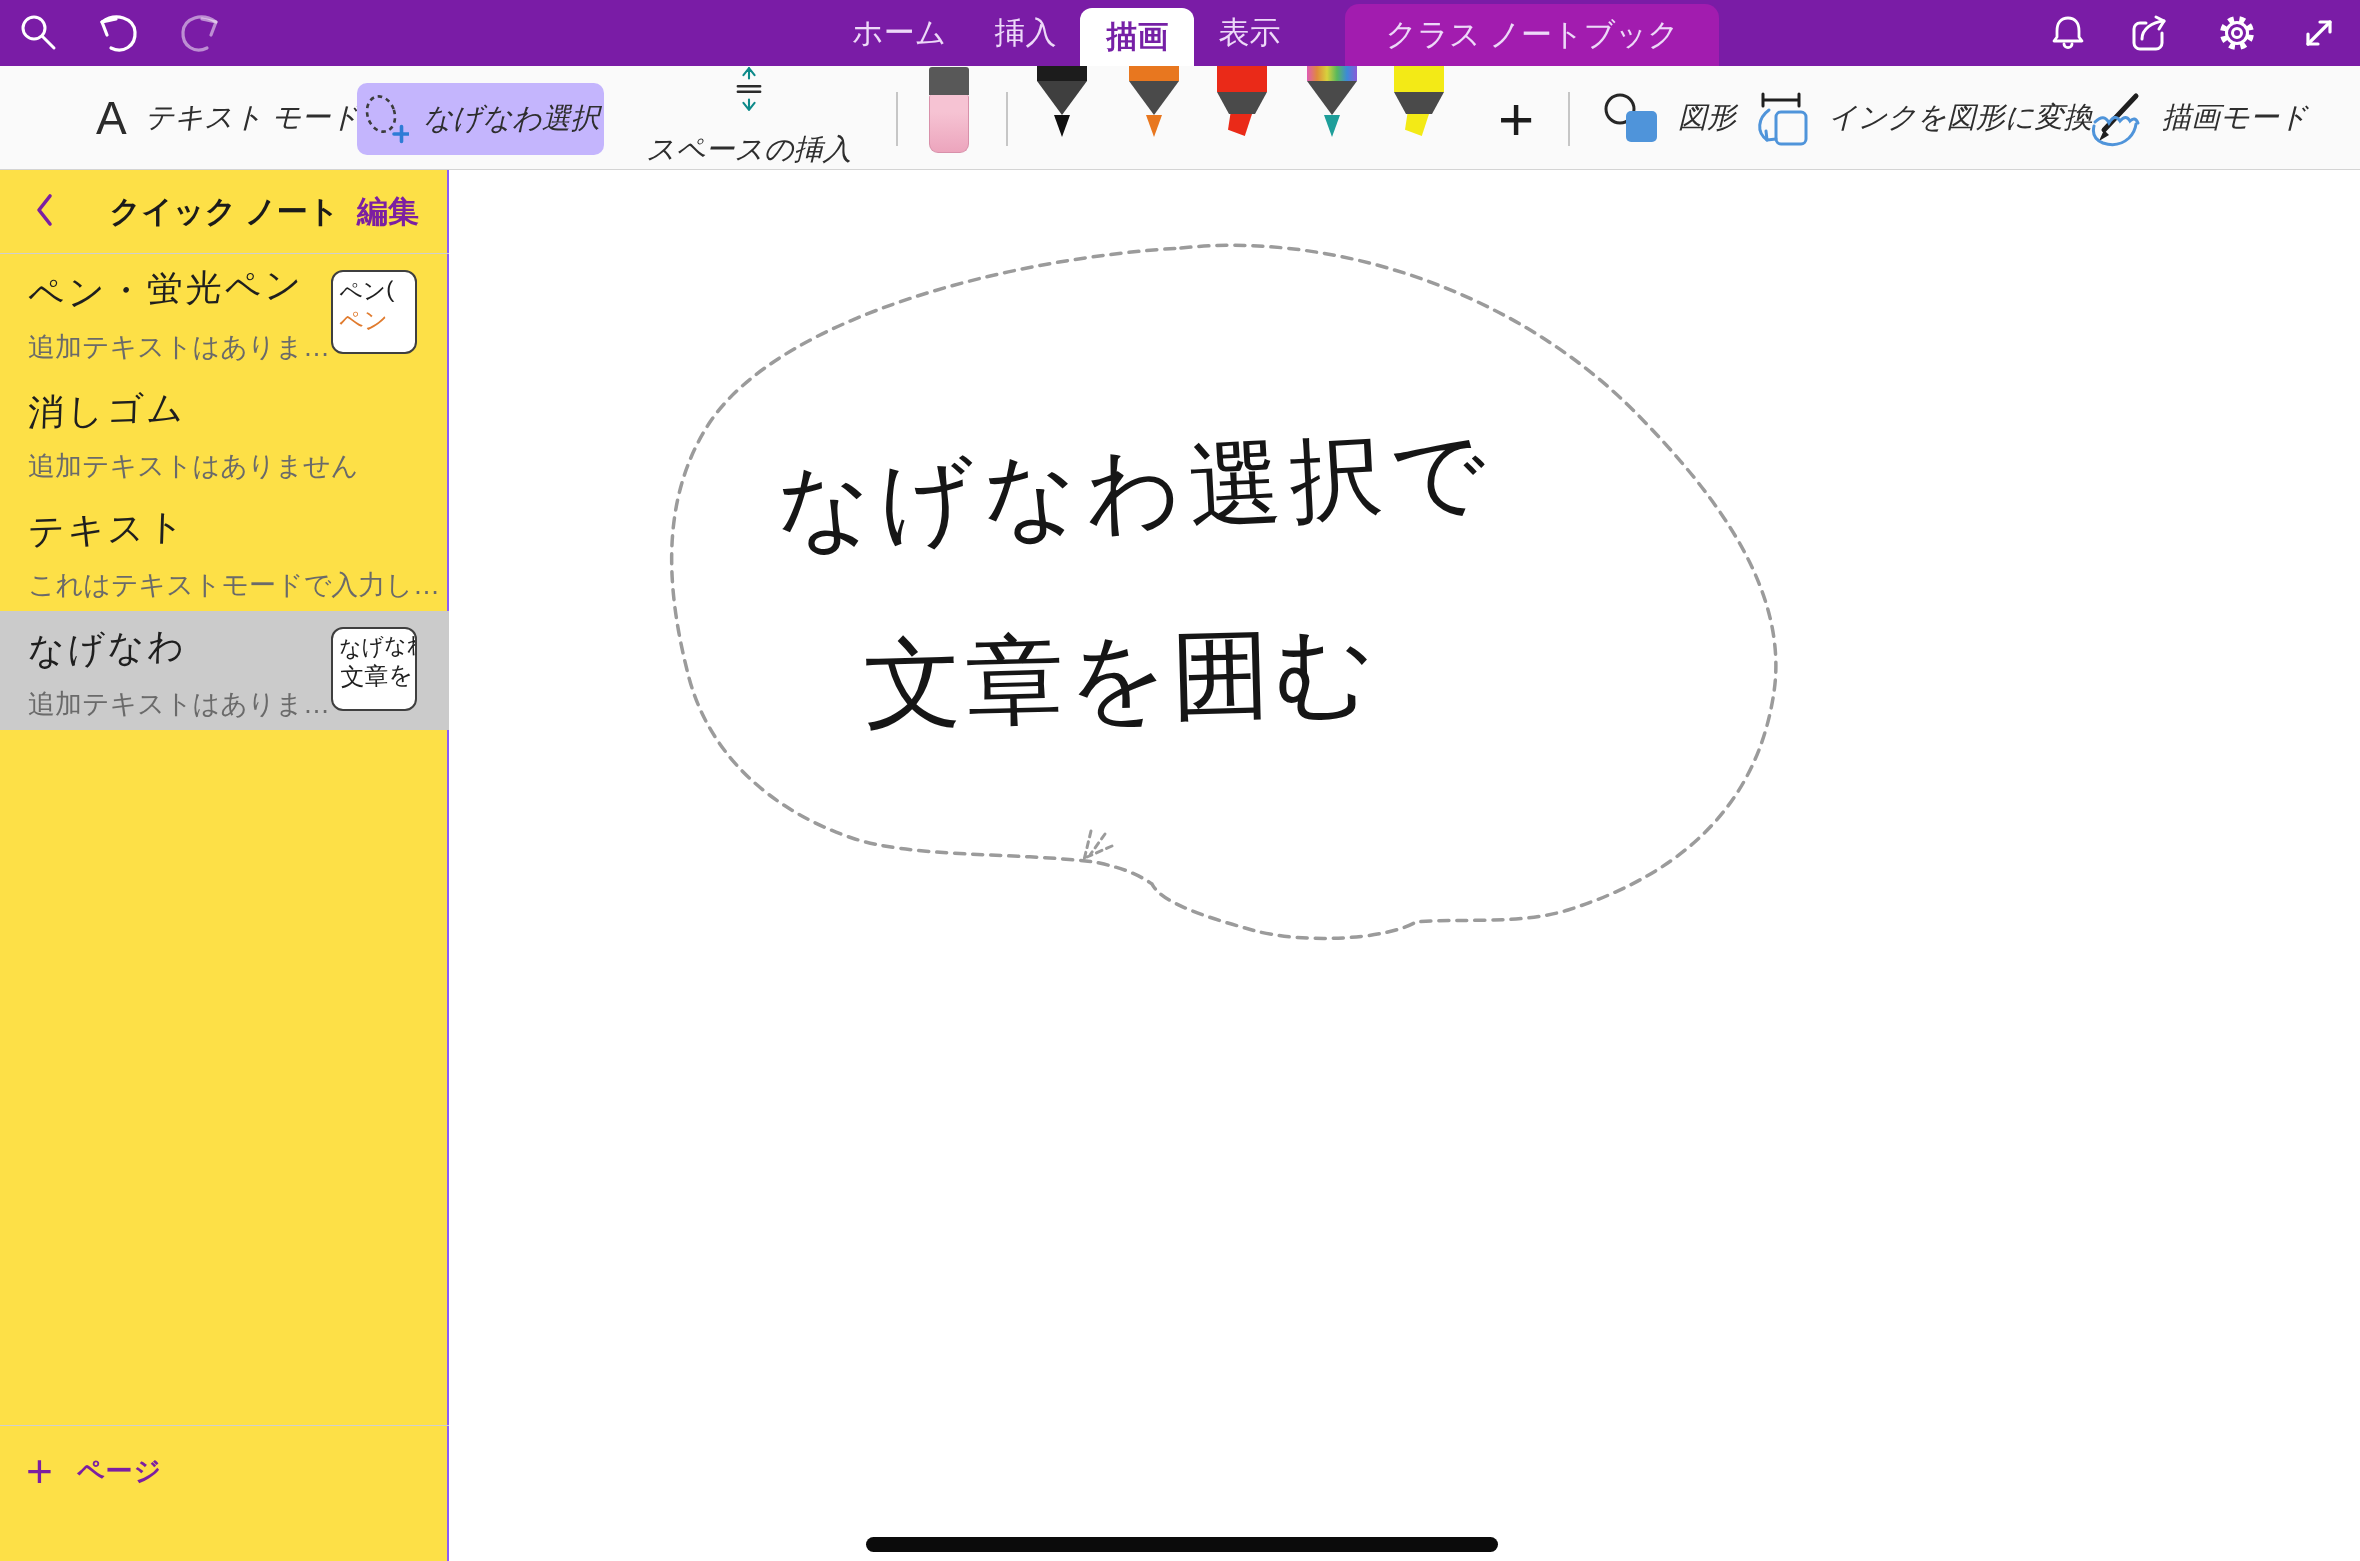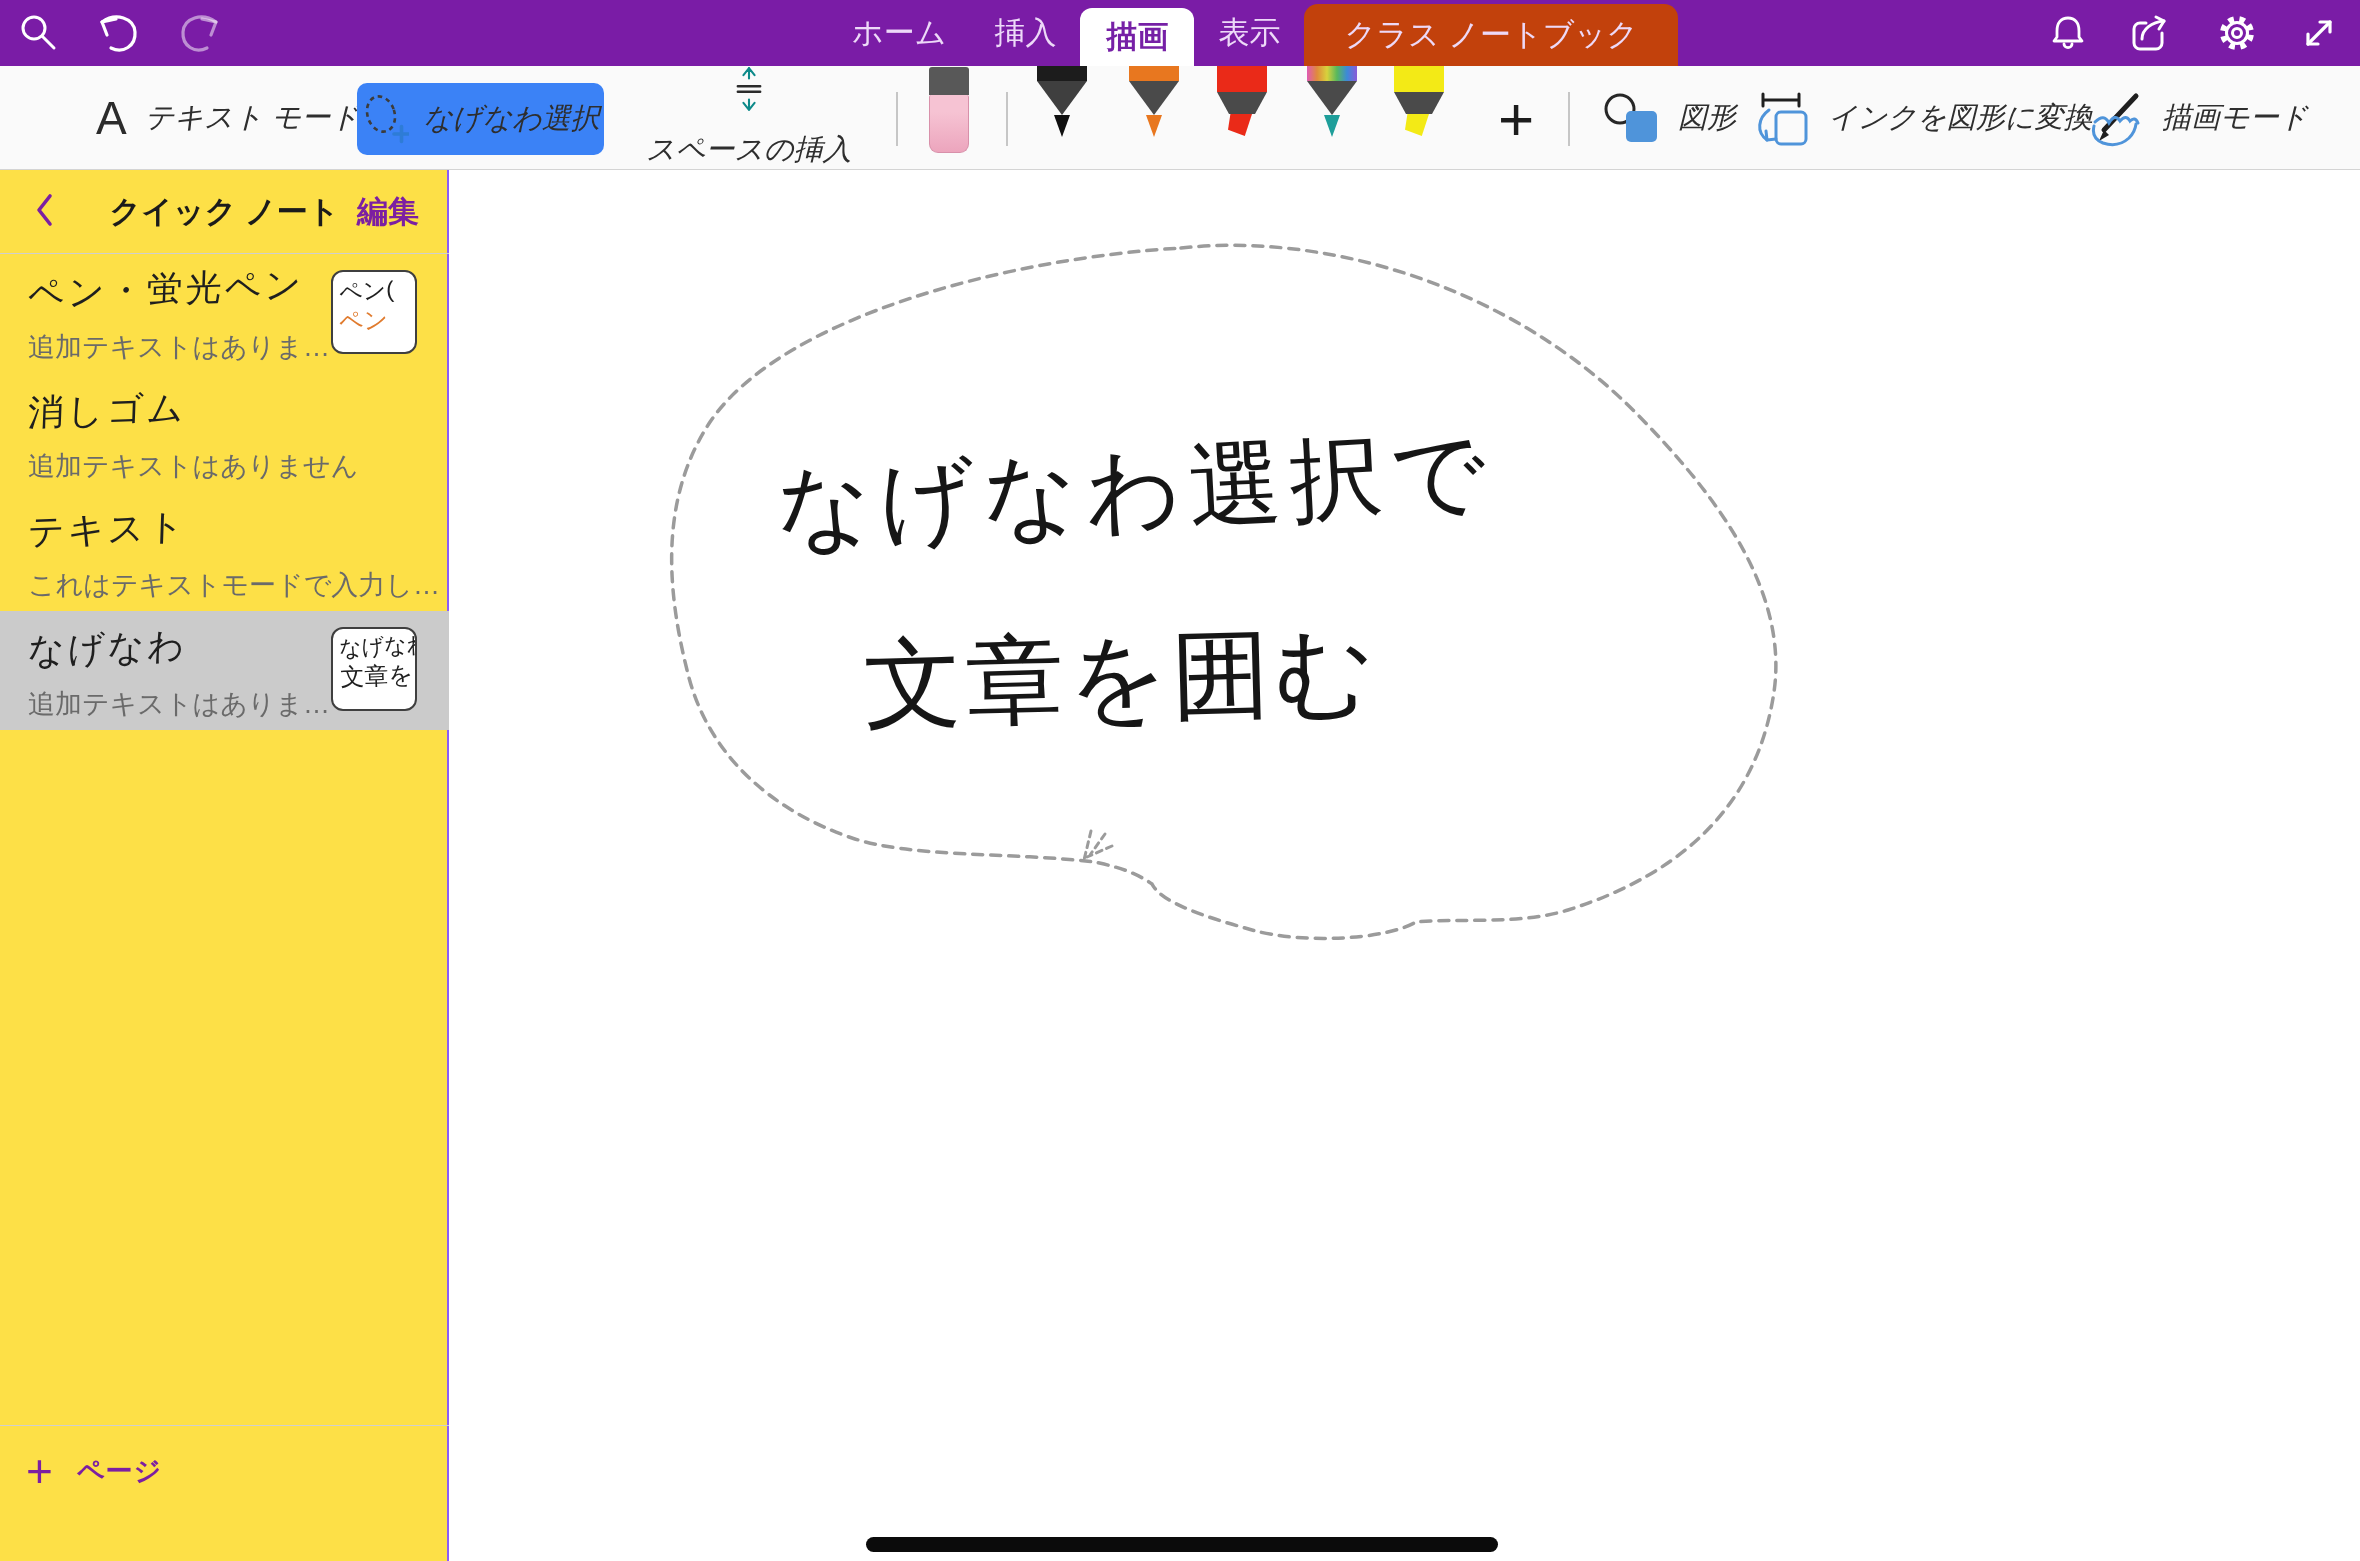--- a/index.html
+++ b/index.html
@@ -22,36 +22,36 @@
   .tabs { position:absolute; left:828px; top:0; height:66px; display:flex; align-items:flex-end; }
   .tab {
     height:66px; display:flex; align-items:center; padding:0 24px;
     color:#EDD9F8; font-size:31px; background:none; border:none; cursor:pointer; white-space:nowrap;
   }
   .tab.selected {
     background:#fff; color:#7620A6; font-weight:700;
     height:58px; border-radius:12px 12px 0 0; padding:0 26px;
   }
   .tab.notebook {
-    background:#c2410c; height:62px; border-radius:14px 14px 0 0; padding:0 40px;
+    background:#a21caf; height:62px; border-radius:14px 14px 0 0; padding:0 40px;margin-left:41px;
   }
   .topbar-right { position:absolute; right:20px; top:0; height:66px; display:flex; align-items:center; gap:38px; }
 
   
   .ribbon {
     position:absolute; left:0; top:66px; width:2360px; height:104px;
     background:#FAFAFA; border-bottom:1px solid #D4D4D4;
   }
   .grp { position:absolute; top:0; height:104px; display:flex; align-items:center; gap:18px; background:none; border:none; cursor:pointer; }
   .grp-label { font-size:29px; color:#2E2E2E; white-space:nowrap;font-style:italic; }
   .a-glyph { font-size:46px; color:#2B2B2B; font-weight:500; }
   .grp-text { left:96px; }
   .lasso-btn {
     position:absolute; left:357px; top:17px; height:72px; width:247px;
-    background:#3b82f6; border:none; border-radius:10px; cursor:pointer;
+    background:#c4b5fd; border:none; border-radius:10px; cursor:pointer;
     display:flex; align-items:center; justify-content:center; gap:14px;
   }
   .grp-space { left:646px;flex-direction:column; }
   .vdiv { position:absolute; top:26px; width:2px; height:54px; background:#C6C6C6; }
 
   
   .tool { position:absolute; top:0; border:none; background:none; cursor:pointer; padding:0; }
   .eraser { left:929px; width:40px; height:88px; }
   .eraser .cap { height:28px; background:#585858; border-radius:3px 3px 0 0; }
   .eraser .pink { height:58px; background:linear-gradient(#F6C3D3 0 30%, #ECA5BD); border:1px solid #d890aa; border-top:none; border-radius:2px 2px 9px 9px; }

